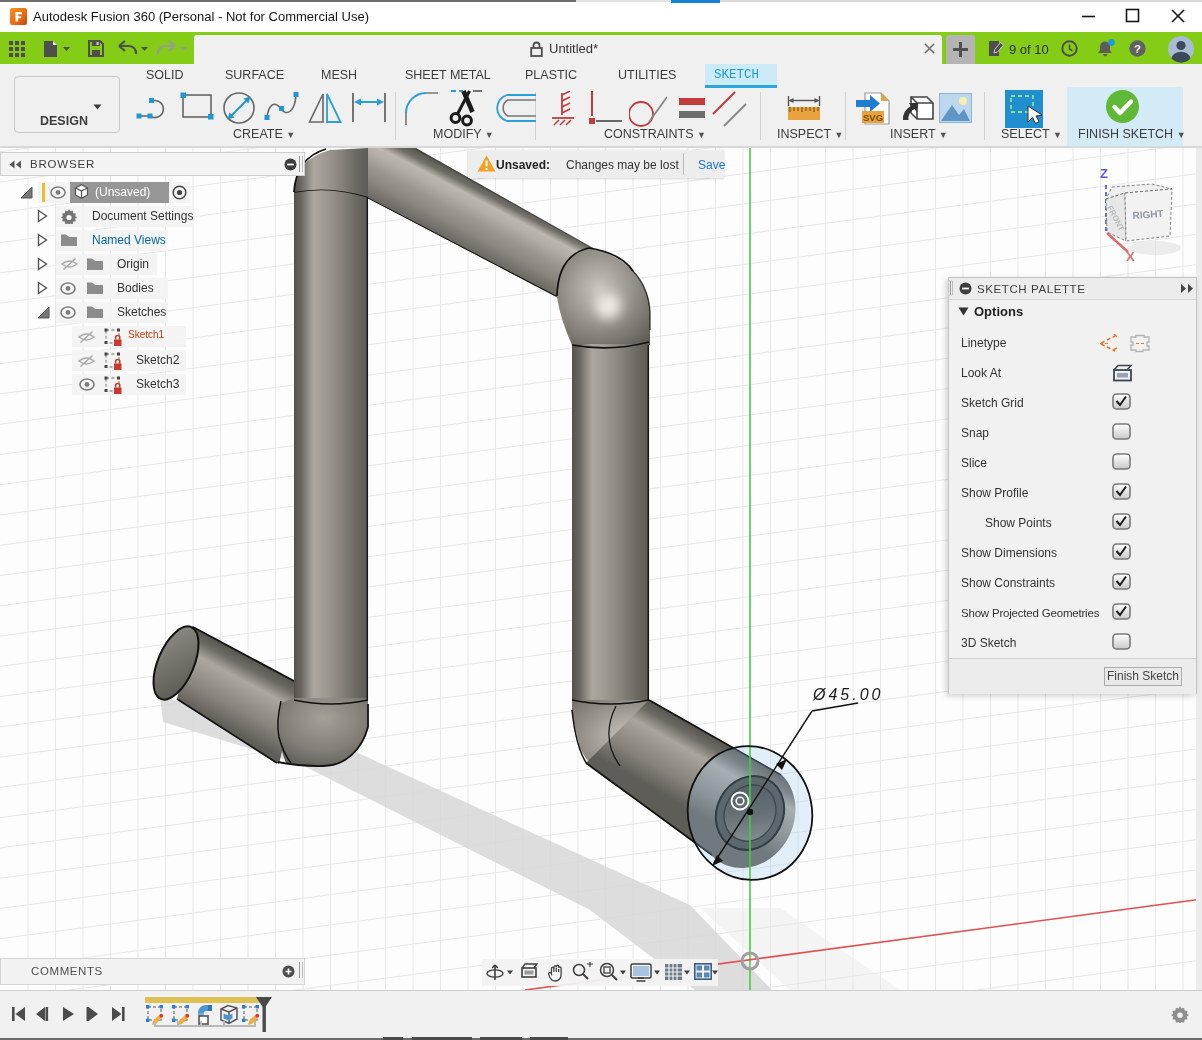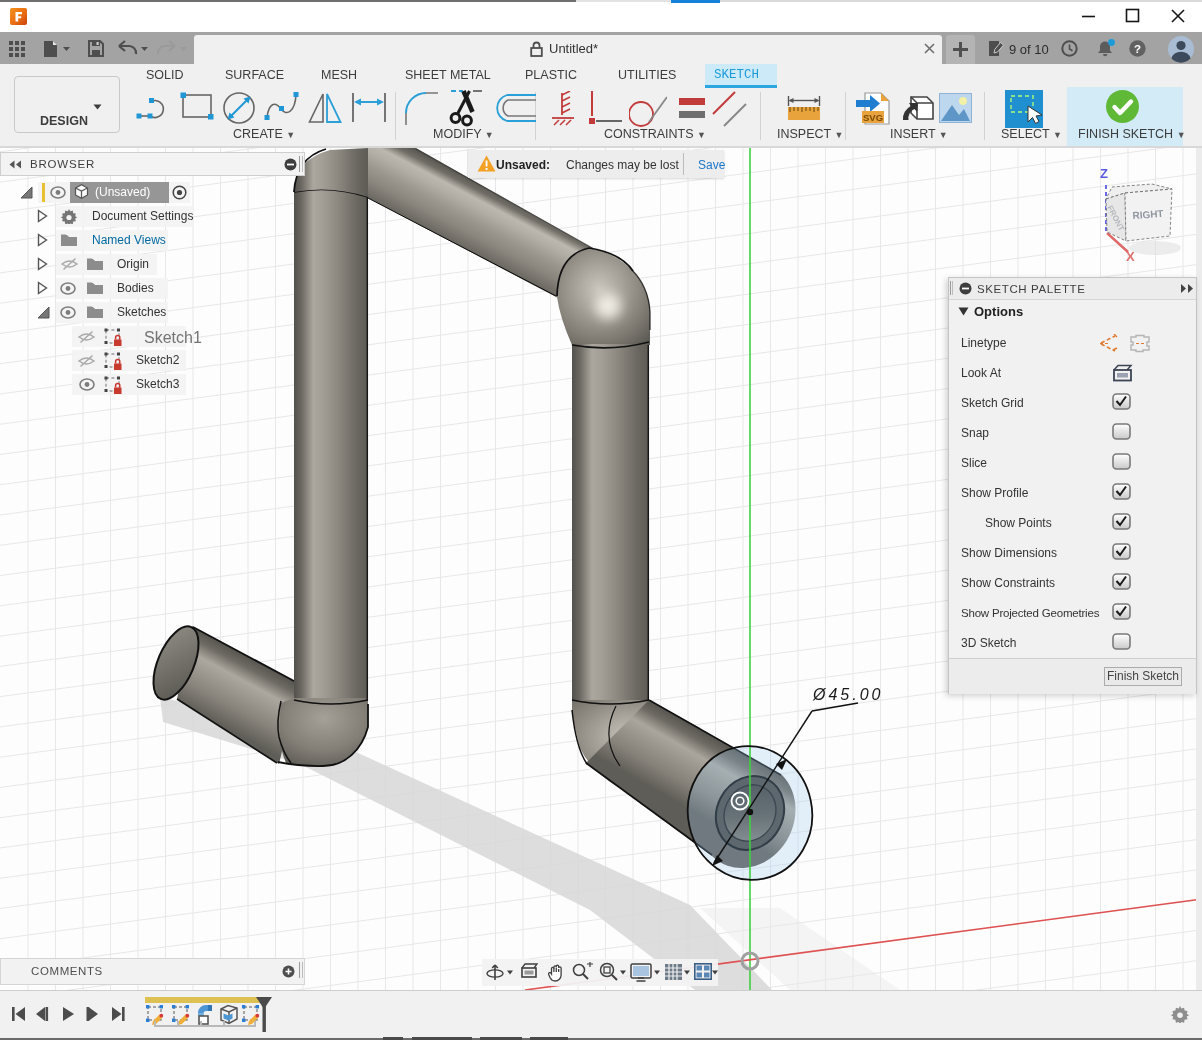--- a/index.html
+++ b/index.html
@@ -21,29 +21,30 @@
     <defs>
         <linearGradient id="flogo" x1="0" y1="0" x2="1" y2="1">
       <stop offset="0" stop-color="#f6921e"></stop>
           <stop offset="0.6" stop-color="#e86a10"></stop>
           <stop offset="1" stop-color="#c8420c"></stop>
         </linearGradient>
       </defs>
     <rect x="0" y="0" width="17" height="17" rx="2" fill="url(#flogo)"></rect>
     <path d="M5.5 13.5 V4 h6.5 v2.2 H8.2 v2 h3 v2.1 h-3 v3.2 z" fill="#fff"></path>
   </svg>
+  <div class="abs" style="left:33px;top:9px;font-size:13px;color:#161616;">Autodesk Fusion 360 (Personal - Not for Commercial Use)</div>
   <svg class="abs" style="left:1080px;top:6px;" width="110" height="20" viewBox="0 0 110 20">
     <line x1="2" y1="10.5" x2="15" y2="10.5" stroke="#161616" stroke-width="1.6"></line>
     <rect x="46.5" y="3.5" width="12" height="12" fill="none" stroke="#161616" stroke-width="1.6"></rect>
     <line x1="92" y1="4" x2="104" y2="16" stroke="#161616" stroke-width="1.6"></line>
     <line x1="104" y1="4" x2="92" y2="16" stroke="#161616" stroke-width="1.6"></line>
   </svg>
 </div>
 
-<div class="abs" style="left:0;top:32px;width:1202px;height:32px;background:#a3a3a3;">
+<div class="abs" style="left:0;top:32px;width:1202px;height:32px;background:#84cc16;">
 
   <svg class="abs" style="left:9px;top:9px;" width="16" height="16" viewBox="0 0 16 16">
     <g fill="#4e4e4e">
       <rect x="0" y="0" width="4" height="4"></rect>
         <rect x="6" y="0" width="4" height="4"></rect>
         <rect x="12" y="0" width="4" height="4"></rect>
       <rect x="0" y="6" width="4" height="4"></rect>
         <rect x="6" y="6" width="4" height="4"></rect>
         <rect x="12" y="6" width="4" height="4"></rect>
       <rect x="0" y="12" width="4" height="4"></rect>
@@ -534,21 +535,21 @@
   <line x1="2.5" y1="12.5" x2="14.5" y2="1.5" stroke="#a9a9a9" stroke-width="1.5"></line>
 </svg>
 <svg class="abs" style="left:104px;top:328px;" width="19" height="19" viewBox="0 0 19 19">
   <rect x="2" y="2" width="13" height="13" fill="none" stroke="#999" stroke-width="1.4" stroke-dasharray="3 2.4"></rect>
   <rect x="0.5" y="0.5" width="3" height="3" fill="#444"></rect>
     <rect x="13" y="0.5" width="3" height="3" fill="#444"></rect>
     <rect x="0.5" y="13" width="3" height="3" fill="#444"></rect>
   <rect x="10" y="11.5" width="7.5" height="6.5" fill="#c8392e"></rect>
   <path d="M11.6 11.5 v-1.8 a2.1 2.1 0 0 1 4.2 0 V11.5" fill="none" stroke="#c8392e" stroke-width="1.5"></path>
 </svg>
-<div class="abs" style="left:144px;top:329px;font-size:16px;color:#737373;">Sketch1</div>
+<div class="abs" style="left:128px;top:329px;font-size:10px;color:#c2410c;">Sketch1</div>
 
 <div class="abs" style="left:72px;top:350px;width:114px;height:21px;background:rgba(243,243,243,0.92);"></div>
 <svg class="abs" style="left:78px;top:354px;" width="17" height="14" viewBox="0 0 17 14">
   <path d="M1 7 Q8.5 1.2 16 7 Q8.5 12.8 1 7 z" fill="none" stroke="#a9a9a9" stroke-width="1.5"></path>
   <line x1="2.5" y1="12.5" x2="14.5" y2="1.5" stroke="#a9a9a9" stroke-width="1.5"></line>
 </svg>
 <svg class="abs" style="left:104px;top:352px;" width="19" height="19" viewBox="0 0 19 19">
   <rect x="2" y="2" width="13" height="13" fill="none" stroke="#999" stroke-width="1.4" stroke-dasharray="3 2.4"></rect>
   <rect x="0.5" y="0.5" width="3" height="3" fill="#444"></rect>
     <rect x="13" y="0.5" width="3" height="3" fill="#444"></rect>

